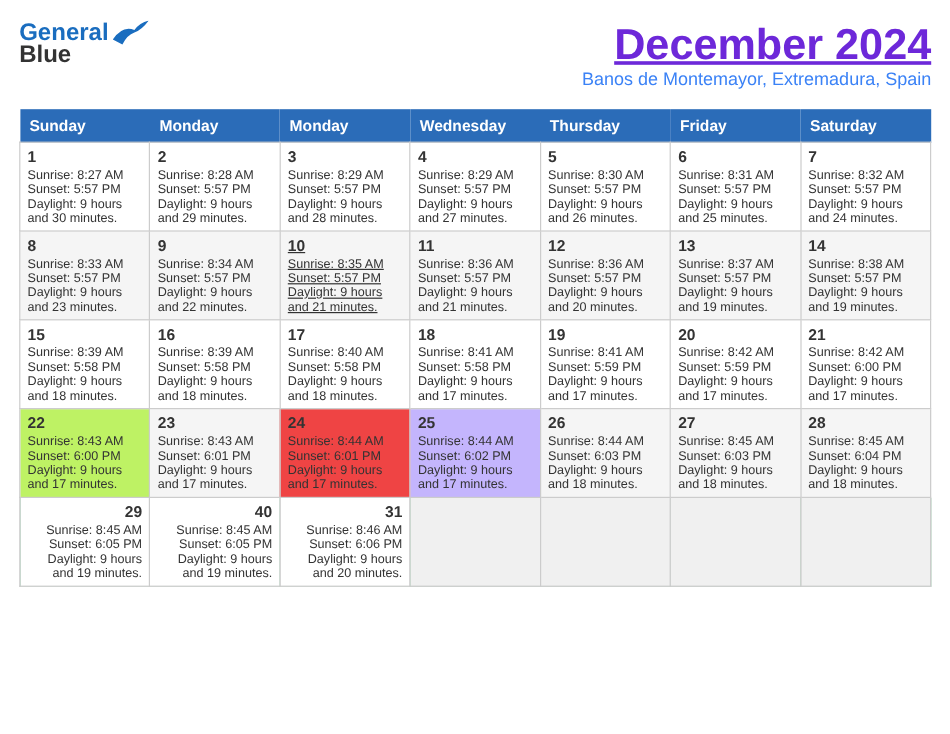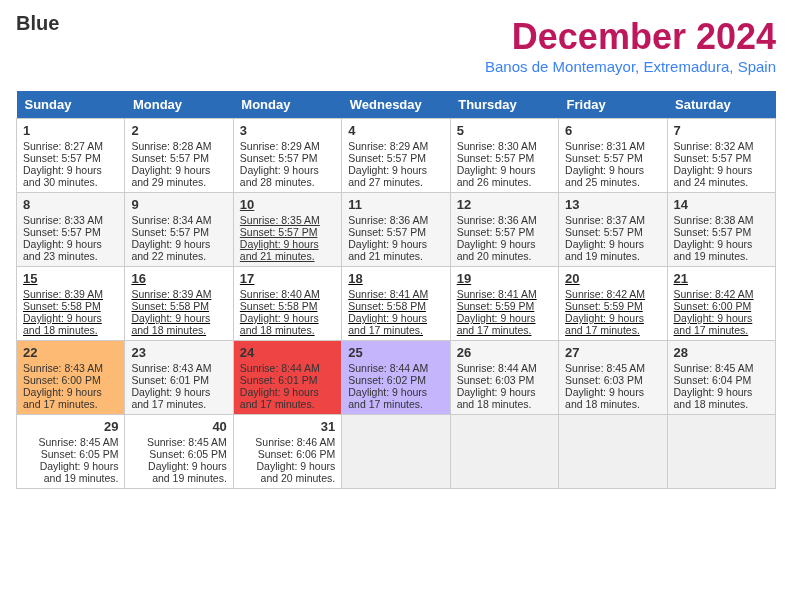--- a/index.html
+++ b/index.html
@@ -20,21 +20,22 @@
       display: flex;
       flex-direction: column;
       align-items: flex-start;
     }
     .title-block {
       text-align: right;
     }
     .month-title {
       font-size: 36px;
       font-weight: bold;
-      color: #be185d;
+      color: #6d28d9;
+      text-decoration: underline;
     }
     .location-title {
       font-size: 15px;
       color: #3b82f6;
     }
     table {
       width: 100%;
       border-collapse: collapse;
       margin-top: 16px;
     }
@@ -63,20 +64,28 @@
       display: block;
       margin-bottom: 2px;
     }
     .empty-cell { background: #f0f0f0; }
   </style>
 </head>
 <body>
 
 <div class="header">
   <div class="logo">
+    <div style="display:flex; align-items:center; gap:4px;">
+      <div style="font-size:20px; font-weight:bold; color:#333;">
+        <span style="color:#1a6dbf;">General</span>
+      </div>
+      <svg width="30" height="22" viewBox="0 0 30 22">
+        <path d="M0 16 Q8 4 18 8 Q22 2 30 0 Q24 8 18 10 Q12 12 8 20 Z" fill="#1a6dbf"></path>
+      </svg>
+    </div>
     <div style="font-size:20px; font-weight:bold; color:#333; margin-top:-4px;">Blue</div>
   </div>
   <div class="title-block">
     <div class="month-title">December 2024</div>
     <div class="location-title">Banos de Montemayor, Extremadura, Spain</div>
   </div>
 </div>
 
 <table>
   <thead>
@@ -102,31 +111,31 @@
       </tr>
       <tr style="background: rgb(245, 245, 245);">
         <td style="background: rgb(245, 245, 245);"><span class="day-num">8</span><span>Sunrise: 8:33 AM<br>Sunset: 5:57 PM<br>Daylight: 9 hours and 23 minutes.</span></td>
         <td style="background: rgb(245, 245, 245);"><span class="day-num">9</span><span>Sunrise: 8:34 AM<br>Sunset: 5:57 PM<br>Daylight: 9 hours and 22 minutes.</span></td>
         <td style="background: rgb(245, 245, 245); text-decoration: underline;"><span class="day-num">10</span><span>Sunrise: 8:35 AM<br>Sunset: 5:57 PM<br>Daylight: 9 hours and 21 minutes.</span></td>
         <td style="background: rgb(245, 245, 245);"><span class="day-num">11</span><span>Sunrise: 8:36 AM<br>Sunset: 5:57 PM<br>Daylight: 9 hours and 21 minutes.</span></td>
         <td style="background: rgb(245, 245, 245);"><span class="day-num">12</span><span>Sunrise: 8:36 AM<br>Sunset: 5:57 PM<br>Daylight: 9 hours and 20 minutes.</span></td>
         <td style="background: rgb(245, 245, 245);"><span class="day-num">13</span><span>Sunrise: 8:37 AM<br>Sunset: 5:57 PM<br>Daylight: 9 hours and 19 minutes.</span></td>
         <td style="background: rgb(245, 245, 245);"><span class="day-num">14</span><span>Sunrise: 8:38 AM<br>Sunset: 5:57 PM<br>Daylight: 9 hours and 19 minutes.</span></td>
       </tr>
-      <tr style="background: rgb(255, 255, 255); text-decoration: underline;">
+      <tr style="background: rgb(255, 255, 255);">
         <td><span class="day-num">15</span><span>Sunrise: 8:39 AM<br>Sunset: 5:58 PM<br>Daylight: 9 hours and 18 minutes.</span></td>
         <td><span class="day-num">16</span><span>Sunrise: 8:39 AM<br>Sunset: 5:58 PM<br>Daylight: 9 hours and 18 minutes.</span></td>
         <td><span class="day-num">17</span><span>Sunrise: 8:40 AM<br>Sunset: 5:58 PM<br>Daylight: 9 hours and 18 minutes.</span></td>
         <td><span class="day-num">18</span><span>Sunrise: 8:41 AM<br>Sunset: 5:58 PM<br>Daylight: 9 hours and 17 minutes.</span></td>
         <td><span class="day-num">19</span><span>Sunrise: 8:41 AM<br>Sunset: 5:59 PM<br>Daylight: 9 hours and 17 minutes.</span></td>
         <td><span class="day-num">20</span><span>Sunrise: 8:42 AM<br>Sunset: 5:59 PM<br>Daylight: 9 hours and 17 minutes.</span></td>
         <td><span class="day-num">21</span><span>Sunrise: 8:42 AM<br>Sunset: 6:00 PM<br>Daylight: 9 hours and 17 minutes.</span></td>
       </tr>
       <tr style="background: rgb(245, 245, 245);">
-        <td style="background: #fdba74;"><span class="day-num">22</span><span>Sunrise: 8:43 AM<br>Sunset: 6:00 PM<br>Daylight: 9 hours and 17 minutes.</span></td>
+        <td style="background: #bef264;"><span class="day-num">22</span><span>Sunrise: 8:43 AM<br>Sunset: 6:00 PM<br>Daylight: 9 hours and 17 minutes.</span></td>
         <td style="background: rgb(245, 245, 245);"><span class="day-num">23</span><span>Sunrise: 8:43 AM<br>Sunset: 6:01 PM<br>Daylight: 9 hours and 17 minutes.</span></td>
         <td style="background: #ef4444;"><span class="day-num">24</span><span>Sunrise: 8:44 AM<br>Sunset: 6:01 PM<br>Daylight: 9 hours and 17 minutes.</span></td>
         <td style="background: #c4b5fd;"><span class="day-num">25</span><span>Sunrise: 8:44 AM<br>Sunset: 6:02 PM<br>Daylight: 9 hours and 17 minutes.</span></td>
         <td style="background: rgb(245, 245, 245);"><span class="day-num">26</span><span>Sunrise: 8:44 AM<br>Sunset: 6:03 PM<br>Daylight: 9 hours and 18 minutes.</span></td>
         <td style="background: rgb(245, 245, 245);"><span class="day-num">27</span><span>Sunrise: 8:45 AM<br>Sunset: 6:03 PM<br>Daylight: 9 hours and 18 minutes.</span></td>
         <td style="background: rgb(245, 245, 245);"><span class="day-num">28</span><span>Sunrise: 8:45 AM<br>Sunset: 6:04 PM<br>Daylight: 9 hours and 18 minutes.</span></td>
       </tr>
       <tr style="background: #15803d; text-align: right;">
         <td><span class="day-num">29</span><span>Sunrise: 8:45 AM<br>Sunset: 6:05 PM<br>Daylight: 9 hours and 19 minutes.</span></td>
         <td><span class="day-num">40</span><span>Sunrise: 8:45 AM<br>Sunset: 6:05 PM<br>Daylight: 9 hours and 19 minutes.</span></td>

